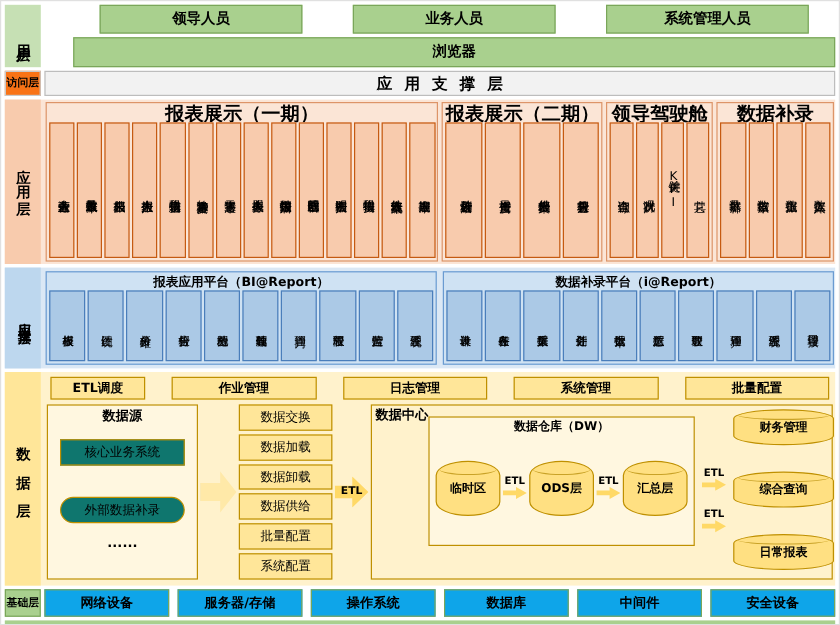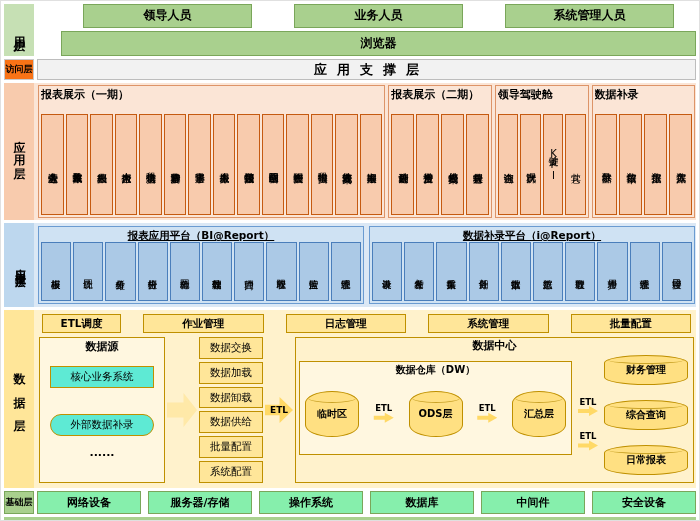--- a/index.html
+++ b/index.html
@@ -28,67 +28,67 @@
   .band-access .hlabel { background:#f97316; border:1px solid #c9c9c9; }
   .portal { flex:1; background:#f2f2f2; border:1px solid #bdbdbd; display:flex; align-items:center; justify-content:center;
             font-weight:bold; font-size:13px; letter-spacing:10px; text-indent:10px; }
 
   
   .band-app { top:82px; height:137px; background:#fbe5d6; }
   .band-app .vlabel { background:#f8cbad; letter-spacing:14px; }
   .app-content { flex:1; display:flex; gap:3px; padding:2px 1px; }
   .app-group { display:flex; flex-direction:column; border:1px solid #dd9468; padding:1px 2px 2px; }
   .g1 { flex:14; } .g2 { flex:4; } .g3 { flex:3.6; } .g4 { flex:4; }
-  .app-group-title { flex:none; height:27px; line-height:15px; font-weight:bold; font-size:11px;
+  .app-group-title { flex:none; height:15px; line-height:15px; text-align:center; font-weight:bold; font-size:16px;
                      white-space:nowrap; overflow:hidden; }
   .app-items { flex:1; display:flex; gap:2px; }
   .app-item { flex:1; background:#f8cbad; border:1px solid #c55a11; writing-mode:vertical-lr; text-orientation:upright;
               font-size:10px; line-height:1.05; display:flex; align-items:center; justify-content:center; overflow:hidden; }
 
   
   .band-support { top:222px; height:84px; background:#dbe8f5; }
   .band-support .vlabel { background:#bdd7ee; font-size:11px; letter-spacing:2px; }
-  .support-content { flex:1; display:flex; gap:5px; padding:3px 1px;text-decoration:underline; }
+  .support-content { flex:1; display:flex; gap:5px; padding:3px 1px; }
   .support-panel { flex:1; display:flex; flex-direction:column; border:1px solid #6a9bd1; background:#cfe2f3; padding:1px 2px 2px; }
   .support-title { flex:none; height:14px; line-height:14px; text-align:center; font-weight:bold; font-size:10.5px;
                    white-space:nowrap; overflow:hidden; }
   .support-items { flex:1; display:flex; gap:2px; }
   .support-item { flex:1; background:#abc9e6; border:1px solid #4a7ebb; writing-mode:vertical-lr; text-orientation:upright;
                   font-size:9.5px; line-height:1; display:flex; align-items:center; justify-content:center; overflow:hidden; }
 
   
   .band-data { top:309px; height:178px; background:#fff2cc; }
   .band-data .vlabel { background:#ffe699; letter-spacing:24px; }
   .data-content { flex:1; display:flex; flex-direction:column; gap:4px; padding:4px 2px 5px; }
   .data-toolbar { flex:none; height:19px; display:flex; gap:22px; padding:0 3px; }
   .tbox { flex:1; background:#ffe699; border:1px solid #bf9000; display:flex; align-items:center; justify-content:center;
           font-size:10.5px; font-weight:bold; }
   .tbox-first { flex:.65; }
   .data-main { flex:1; display:flex; gap:2px; }
   .source-panel { flex:none; width:126px; border:1px solid #bf9000; background:#fff7e0; display:flex; flex-direction:column;
                   align-items:center; padding:2px 10px; }
   .source-title { height:14px; line-height:14px; font-weight:bold; font-size:11px; }
-  .sbox { width:100%; height:22px; background:#5eead4; border:1px solid #bf9000; display:flex; align-items:center;
+  .sbox { width:100%; height:22px; background:#0f766e; border:1px solid #bf9000; display:flex; align-items:center;
           justify-content:center; font-size:10.5px; }
   .sbox-1 { margin-top:12px; }
   .sbox-2 { margin-top:26px;border-radius:11px; }
   .source-dots { margin-top:10px; font-size:11px; font-weight:bold; }
   .flow-arrow { flex:none; width:30px; height:34px; align-self:center; background:#ffe9a8;
                 clip-path:polygon(0 28%,55% 28%,55% 0,100% 50%,55% 100%,55% 72%,0 72%);
                 filter:drop-shadow(0 0 1px #bf9000); }
-  .exchange-col { flex:none; width:64px; display:flex; flex-direction:column; gap:3px; }
+  .exchange-col { flex:none; width:78px; display:flex; flex-direction:column; gap:3px; }
   .ebox { flex:1; background:#ffe699; border:1px solid #bf9000; display:flex; align-items:center; justify-content:center;
           font-size:10.5px; }
   .etl-main { flex:none; width:28px; height:26px; align-self:center; position:relative; display:flex; align-items:center;
               justify-content:center; }
   .etl-main .arrow-shape { position:absolute; inset:0; background:#ffd966;
                            clip-path:polygon(0 30%,52% 30%,52% 0,100% 50%,52% 100%,52% 70%,0 70%);
                            filter:drop-shadow(0 0 1px #bf9000); }
   .etl-text { position:relative; font-size:9px; font-weight:bold; line-height:1; }
-  .center-panel { flex:1; border:1px solid #bf9000; background:#fff2cc; display:flex; flex-direction:column; padding:1px 3px 3px; }
+  .center-panel { flex:1; border:1px solid #bf9000; background:#fff2cc; display:flex; flex-direction:row; padding:1px 3px 3px; }
   .center-title { flex:none; height:14px; line-height:14px; text-align:center; font-weight:bold; font-size:11px; }
   .center-body { flex:1; display:flex; gap:3px; }
   .dw-panel { flex:1; border:1px solid #bf9000; background:#fff7e0; display:flex; flex-direction:column; margin:8px 0 24px;
               padding:1px 2px 3px; }
   .dw-title { flex:none; height:13px; line-height:13px; text-align:center; font-weight:bold; font-size:10px;
               white-space:nowrap; overflow:hidden; }
   .dw-row { flex:1; display:flex; align-items:center; justify-content:space-between; padding:0 3px; gap:2px; }
   .cyl { position:relative; background:#ffe082; border:1px solid #bf9000; border-radius:50% / 26%; display:flex;
          align-items:center; justify-content:center; font-size:10px; font-weight:bold; }
   .cyl::before { content:""; position:absolute; left:2px; right:2px; top:1px; height:9px;
@@ -102,21 +102,21 @@
   .mart-etl-col { flex:none; width:26px; display:flex; flex-direction:column; justify-content:center; align-items:center;
                   gap:16px; padding-top:16px; }
   .marts-col { flex:none; width:86px; display:flex; flex-direction:column; justify-content:space-between; padding:2px 0 4px; }
   .mart-cyl { width:84px; height:30px; }
   .mart-cyl::before { left:3px; right:3px; top:0; height:7px; }
 
   
   .band-infra { top:490px; height:23px; }
   .band-infra .hlabel { background:#a9d08e; border:1px solid #7aa65a; }
   .infra-content { flex:1; display:flex; gap:7px; }
-  .ibox { flex:1; background:#86efac; border:1px solid #7aa65a; display:flex; align-items:center; justify-content:center;
+  .ibox { flex:1; background:#0ea5e9; border:1px solid #7aa65a; display:flex; align-items:center; justify-content:center;
           font-size:11px; font-weight:bold; }
 
   .bottom-strip { position:absolute; left:3px; right:3px; top:516px; height:4px; background:#a9d08e; }
 </style>
 </head>
 <body>
 
 <div class="page">
 
   <div class="band band-user">

